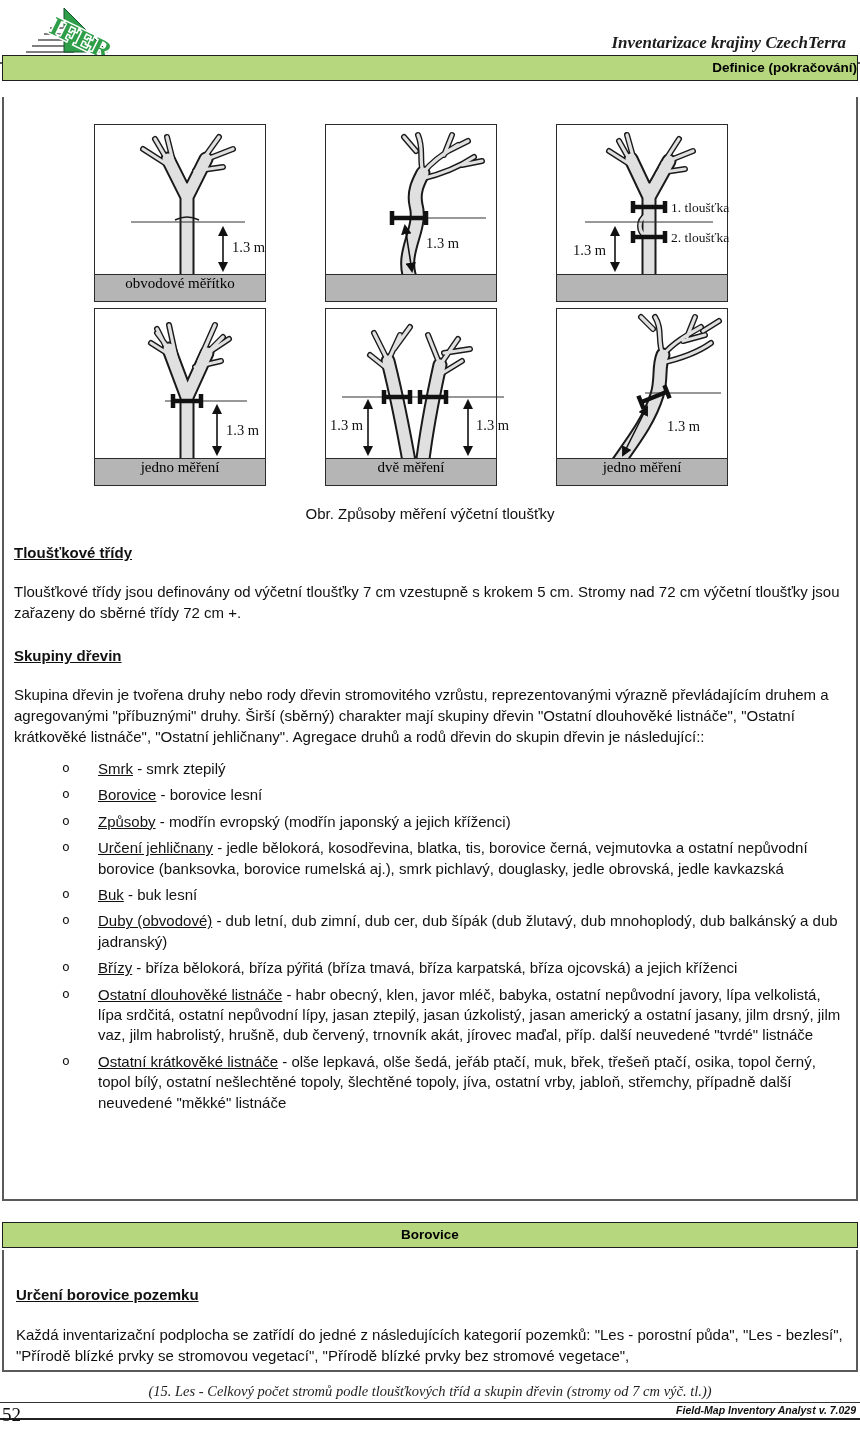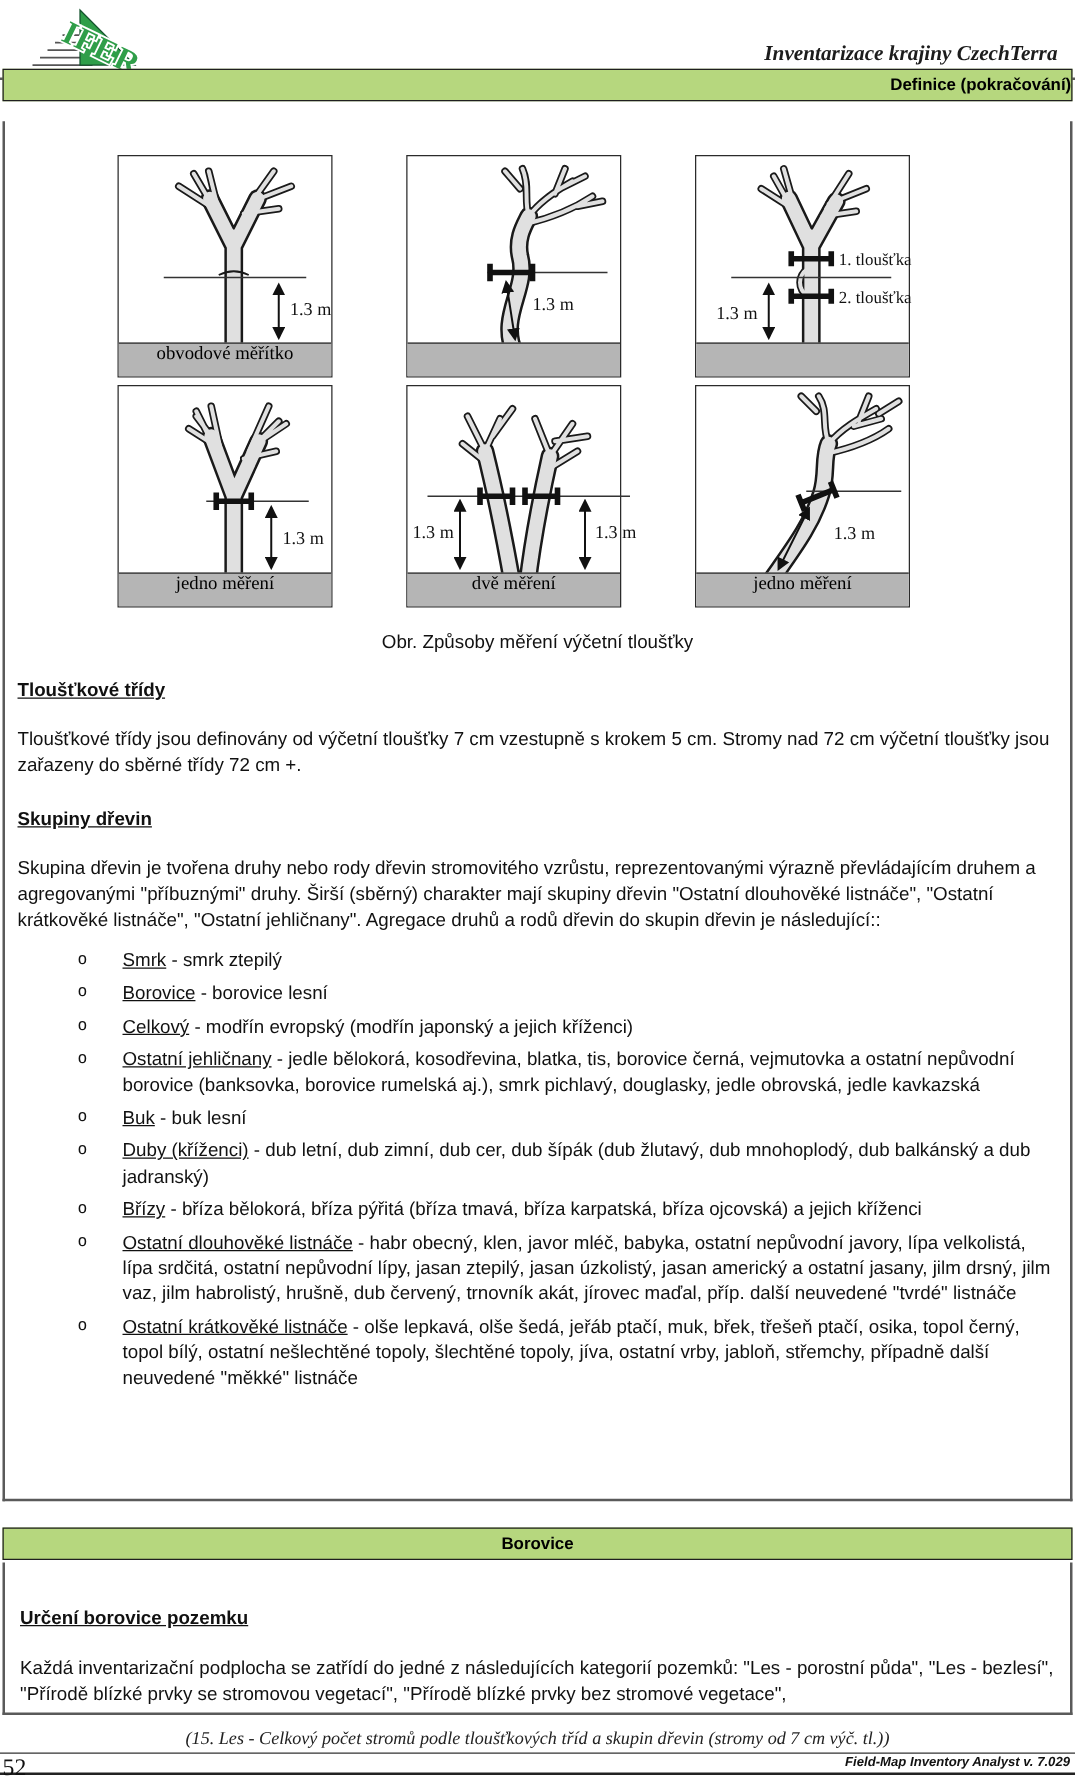--- a/index.html
+++ b/index.html
@@ -228,24 +228,24 @@
 
       <div class="uhead">Tloušťkové třídy</div>
       <p class="par">Tloušťkové třídy jsou definovány od výčetní tloušťky 7 cm vzestupně s krokem 5 cm. Stromy nad 72 cm výčetní tloušťky jsou zařazeny do sběrné třídy 72 cm +.</p>
 
       <div class="uhead">Skupiny dřevin</div>
       <p class="par par2">Skupina dřevin je tvořena druhy nebo rody dřevin stromovitého vzrůstu, reprezentovanými výrazně převládajícím druhem a agregovanými "příbuznými" druhy. Širší (sběrný) charakter mají skupiny dřevin "Ostatní dlouhověké listnáče", "Ostatní krátkověké listnáče", "Ostatní jehličnany". Agregace druhů a rodů dřevin do skupin dřevin je následující::</p>
 
       <ul class="blist">
         <li class="bi"><span class="bm">o</span><span class="bt">Smrk</span><span> - smrk ztepilý</span></li>
         <li class="bi"><span class="bm">o</span><span class="bt">Borovice</span><span> - borovice lesní</span></li>
-        <li class="bi"><span class="bm">o</span><span class="bt">Celkový</span><span> - modřín evropský (modřín japonský a jejich kříženci)</span></li>
-        <li class="bi"><span class="bm">o</span><span class="bt">Ostatní jehličnany</span><span> -  jedle bělokorá, kosodřevina, blatka, tis, borovice černá, vejmutovka a ostatní nepůvodní borovice (banksovka, borovice rumelská aj.), smrk pichlavý, douglasky, jedle obrovská, jedle kavkazská</span></li>
+        <li class="bi"><span class="bm">o</span><span class="bt">Způsoby</span><span> - modřín evropský (modřín japonský a jejich kříženci)</span></li>
+        <li class="bi"><span class="bm">o</span><span class="bt">Určení jehličnany</span><span> -  jedle bělokorá, kosodřevina, blatka, tis, borovice černá, vejmutovka a ostatní nepůvodní borovice (banksovka, borovice rumelská aj.), smrk pichlavý, douglasky, jedle obrovská, jedle kavkazská</span></li>
         <li class="bi"><span class="bm">o</span><span class="bt">Buk</span><span> - buk lesní</span></li>
-        <li class="bi"><span class="bm">o</span><span class="bt">Duby (kříženci)</span><span> - dub letní, dub zimní, dub cer, dub šípák (dub žlutavý, dub mnohoplodý, dub balkánský a dub jadranský)</span></li>
+        <li class="bi"><span class="bm">o</span><span class="bt">Duby (obvodové)</span><span> - dub letní, dub zimní, dub cer, dub šípák (dub žlutavý, dub mnohoplodý, dub balkánský a dub jadranský)</span></li>
         <li class="bi"><span class="bm">o</span><span class="bt">Břízy</span><span> - bříza bělokorá, bříza pýřitá (bříza tmavá, bříza karpatská, bříza ojcovská) a jejich kříženci</span></li>
         <li class="bi"><span class="bm">o</span><span class="bt">Ostatní dlouhověké listnáče</span><span> - habr obecný, klen, javor mléč, babyka, ostatní nepůvodní javory, lípa velkolistá, lípa srdčitá, ostatní nepůvodní lípy, jasan ztepilý, jasan úzkolistý, jasan americký a ostatní jasany, jilm drsný, jilm vaz, jilm habrolistý, hrušně, dub červený, trnovník akát, jírovec maďal, příp. další neuvedené "tvrdé" listnáče</span></li>
         <li class="bi"><span class="bm">o</span><span class="bt">Ostatní krátkověké listnáče</span><span> - olše lepkavá, olše šedá, jeřáb ptačí, muk, břek, třešeň ptačí, osika, topol černý, topol bílý, ostatní nešlechtěné topoly, šlechtěné topoly, jíva, ostatní vrby, jabloň, střemchy, případně další neuvedené "měkké" listnáče</span></li>
       </ul>
     </div>
   </div>
 
   <div class="gbar gbar2">
     <span>Borovice</span>
   </div>

